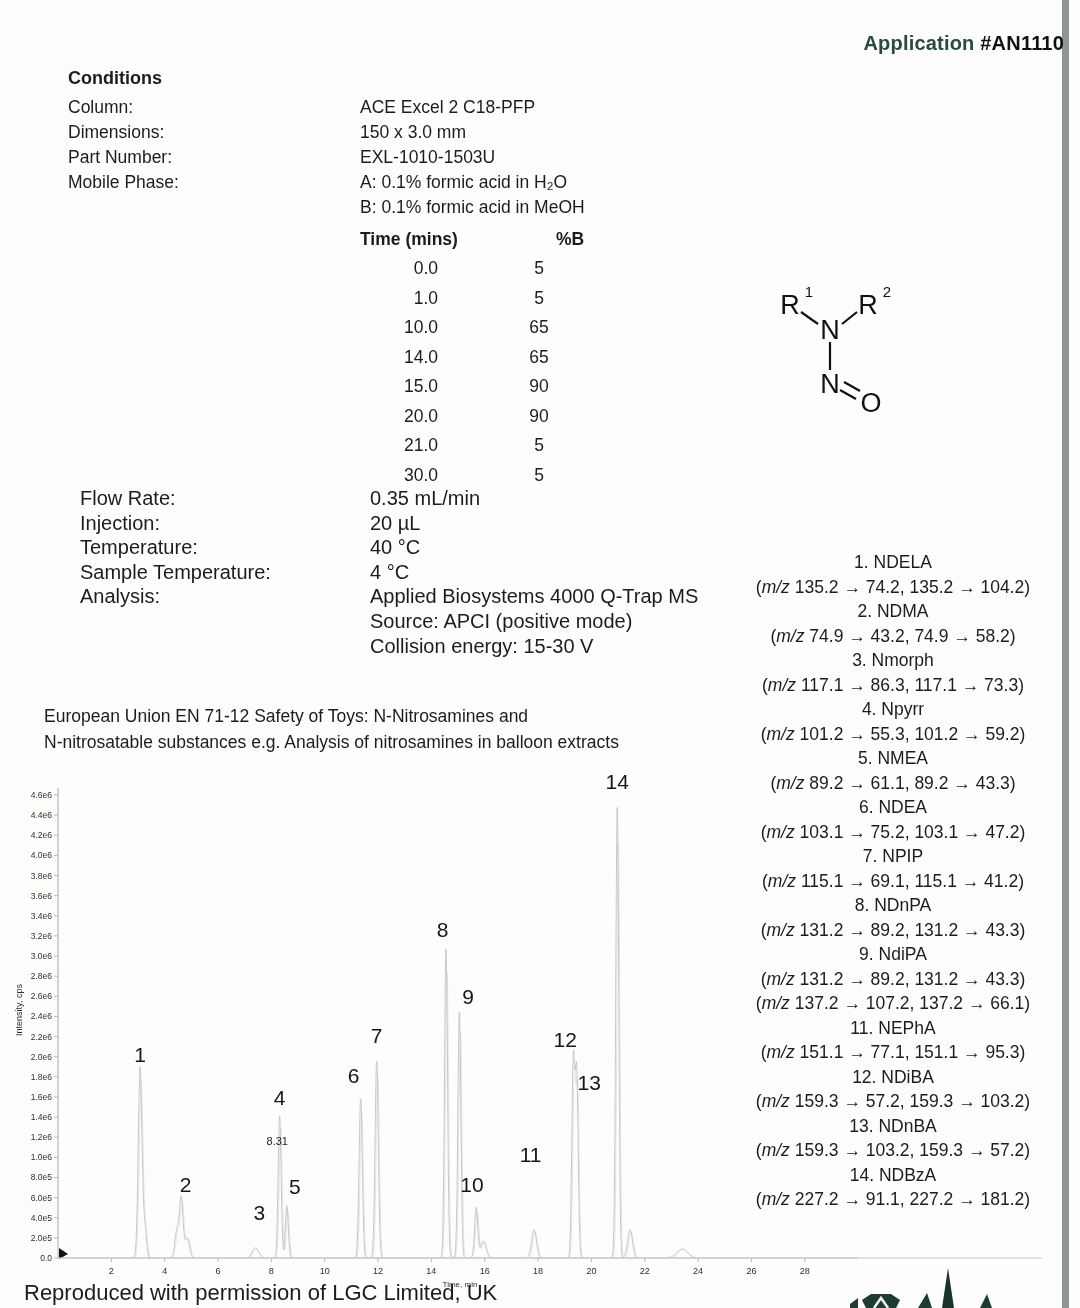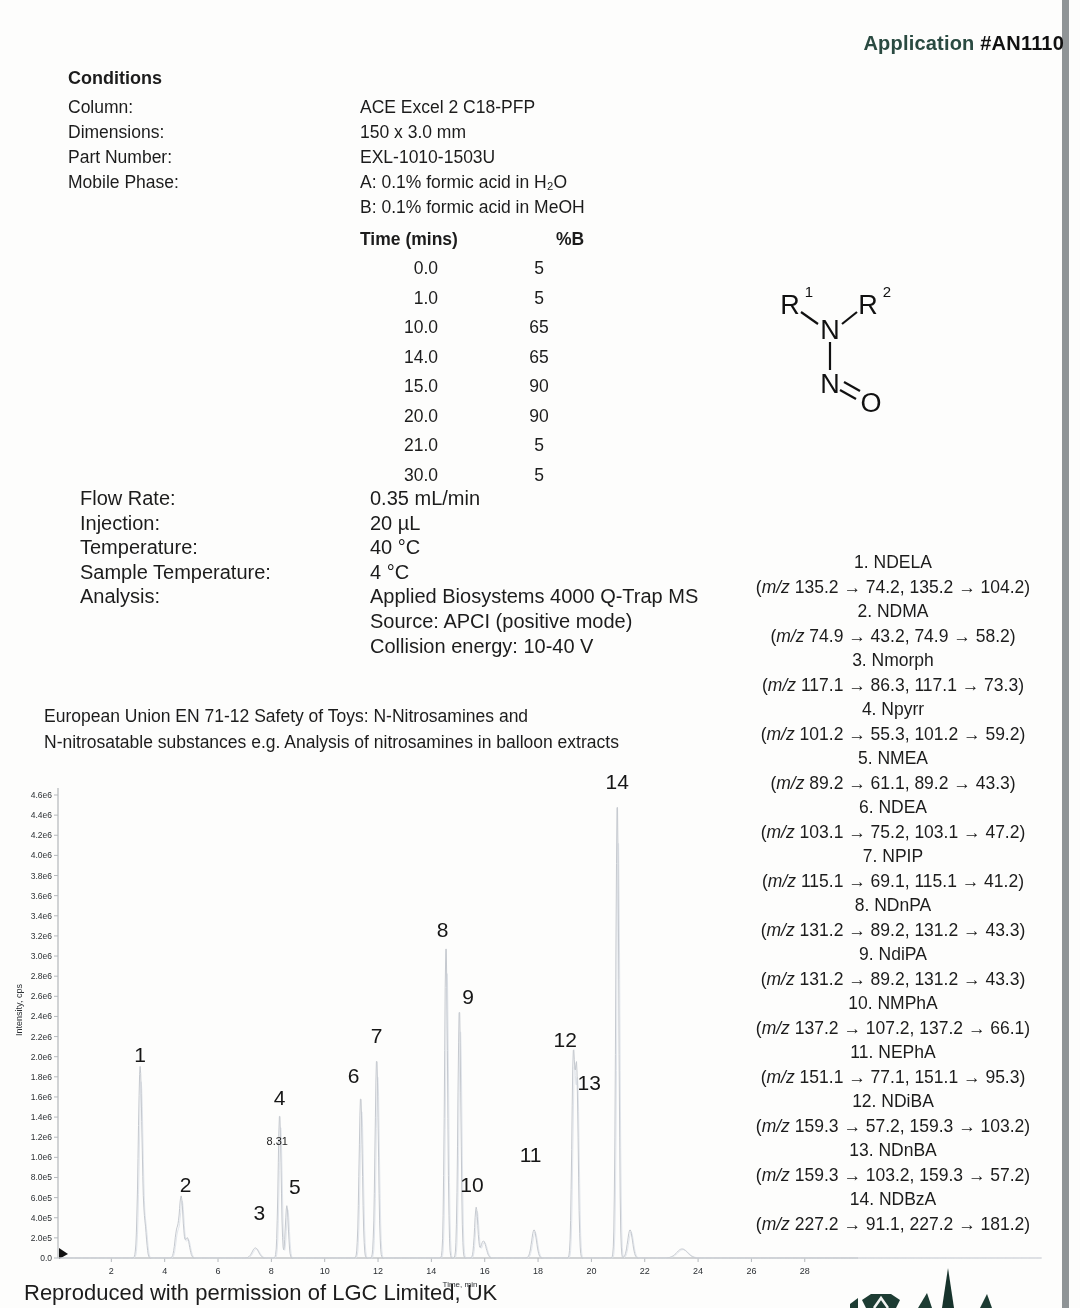--- a/index.html
+++ b/index.html
@@ -149,21 +149,21 @@
           <div class="lbl">Sample Temperature:</div>
           <div class="vals">
             <div class="val-line">4 °C</div>
           </div>
         </div>
         <div class="crow">
           <div class="lbl">Analysis:</div>
           <div class="vals">
             <div class="val-line">Applied Biosystems 4000 Q-Trap MS</div>
             <div class="val-line">Source: APCI (positive mode)</div>
-            <div class="val-line">Collision energy: 10-40 V</div>
+            <div class="val-line">Collision energy: 15-30 V</div>
           </div>
         </div>
       </div>
   </div>
 
   <svg class="structure-svg" width="180" height="165" viewBox="0 0 180 165">
     <g stroke="#111" stroke-width="2.2">
       <line x1="46" y1="50" x2="63" y2="62"></line>
       <line x1="102" y1="50" x2="87" y2="62"></line>
       <line x1="75" y1="80" x2="75" y2="108"></line>
@@ -318,21 +318,20 @@
       </div>
       <div class="compound">
         <div class="cname">8. NDnPA</div>
         <div class="cmz">(<i>m/z</i> 131.2 → 89.2, 131.2 → 43.3)</div>
       </div>
       <div class="compound">
         <div class="cname">9. NdiPA</div>
         <div class="cmz">(<i>m/z</i> 131.2 → 89.2, 131.2 → 43.3)</div>
       </div>
       <div class="compound">
-        <div class="cname">10. NMPhA</div>
         <div class="cmz">(<i>m/z</i> 137.2 → 107.2, 137.2 → 66.1)</div>
       </div>
       <div class="compound">
         <div class="cname">11. NEPhA</div>
         <div class="cmz">(<i>m/z</i> 151.1 → 77.1, 151.1 → 95.3)</div>
       </div>
       <div class="compound">
         <div class="cname">12. NDiBA</div>
         <div class="cmz">(<i>m/z</i> 159.3 → 57.2, 159.3 → 103.2)</div>
       </div>

